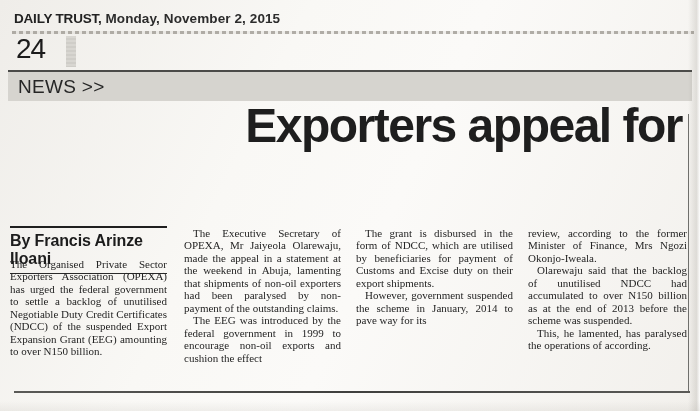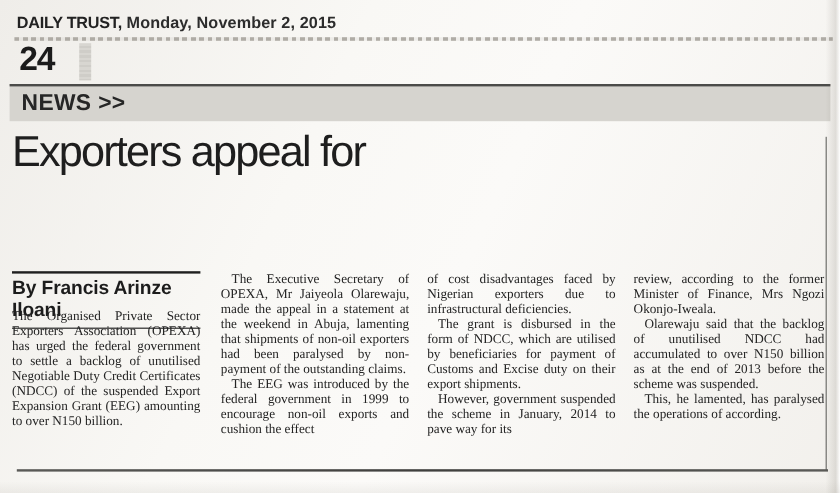--- a/index.html
+++ b/index.html
@@ -39,44 +39,44 @@
 
   .dotted-rule {
     position: absolute; left: 12px; top: 31px; width: 682px; height: 3px;
     background: repeating-linear-gradient(90deg,
       #a39f98 0px, #a39f98 4px, rgba(163,159,152,0.15) 4px, rgba(163,159,152,0.15) 7px);
     opacity: 0.85;
   }
 
   .page-number {
     position: absolute; left: 16px; top: 33px;
-    font-size: 28px; font-weight: 700; letter-spacing: -1px; color: #1b1b1b;
+    font-size: 28px; font-weight: 400; letter-spacing: -1px; color: #1b1b1b;
   }
   .spine-mark {
     position: absolute; left: 66px; top: 36px; width: 10px; height: 31px;
     background: repeating-linear-gradient(180deg, #d8d6d1 0 2px, #cfcdc8 2px 4px);
   }
 
   
   .news-band {
     position: absolute; left: 8px; top: 70px; width: 684px; height: 31px;
     background: #d6d4cf;
     border-top: 2px solid #4b4b49;
     display: flex; align-items: center;
   }
   .news-band .news-label {
     padding-left: 10px;
-    font-size: 19px; font-weight: 700; letter-spacing: 0.3px; color: #262626;
+    font-size: 19px; font-weight: 400; letter-spacing: 0.3px; color: #262626;
   }
 
   
   .headline {
     position: absolute; left: 10px; top: 101px; width: 672px;
-    font-size: 36px; line-height: 49px; font-weight: 400;
-    letter-spacing: -1.5px; color: #1e1e1e;
+    font-size: 48px; line-height: 49px; font-weight: 700;
+    letter-spacing: -1.5px; color: #1e1e1e; text-align: right;
   }
 
   
   .rule-right {
     position: absolute; left: 688px; top: 114px; width: 1px; height: 278px;
     background: #6f6f6c;
   }
   .rule-bottom {
     position: absolute; left: 14px; top: 391px; width: 676px; height: 2px;
     background: linear-gradient(90deg, #5a5a57, #3f3f3d 50%, #5a5a57);
@@ -141,21 +141,20 @@
   <div class="col col-1">
     <p>The Organised Private Sector Exporters Association (OPEXA) has urged the federal government to settle a backlog of unutilised Negotiable Duty Credit Certificates (NDCC) of the suspended Export Expansion Grant (EEG) amounting to over N150 billion.</p>
   </div>
 
   <div class="col col-2">
     <p class="indent">The Executive Secretary of OPEXA, Mr Jaiyeola Olarewaju, made the appeal in a statement at the weekend in Abuja, lamenting that shipments of non-oil exporters had been paralysed by non-payment of the outstanding claims.</p>
     <p class="indent">The EEG was introduced by the federal government in 1999 to encourage non-oil exports and cushion the effect</p>
   </div>
 
   <div class="col col-3">
-    <p>of cost disadvantages faced by Nigerian exporters due to infrastructural deficiencies.</p>
     <p class="indent">The grant is disbursed in the form of NDCC, which are utilised by beneficiaries for payment of Customs and Excise duty on their export shipments.</p>
     <p class="indent">However, government suspended the scheme in January, 2014 to pave way for its</p>
   </div>
 
   <div class="col col-4">
     <p>review, according to the former Minister of Finance, Mrs Ngozi Okonjo-Iweala.</p>
     <p class="indent">Olarewaju said that the backlog of unutilised NDCC had accumulated to over N150 billion as at the end of 2013 before the scheme was suspended.</p>
     <p class="indent">This, he lamented, has paralysed the operations of according.</p>
   </div>
 

